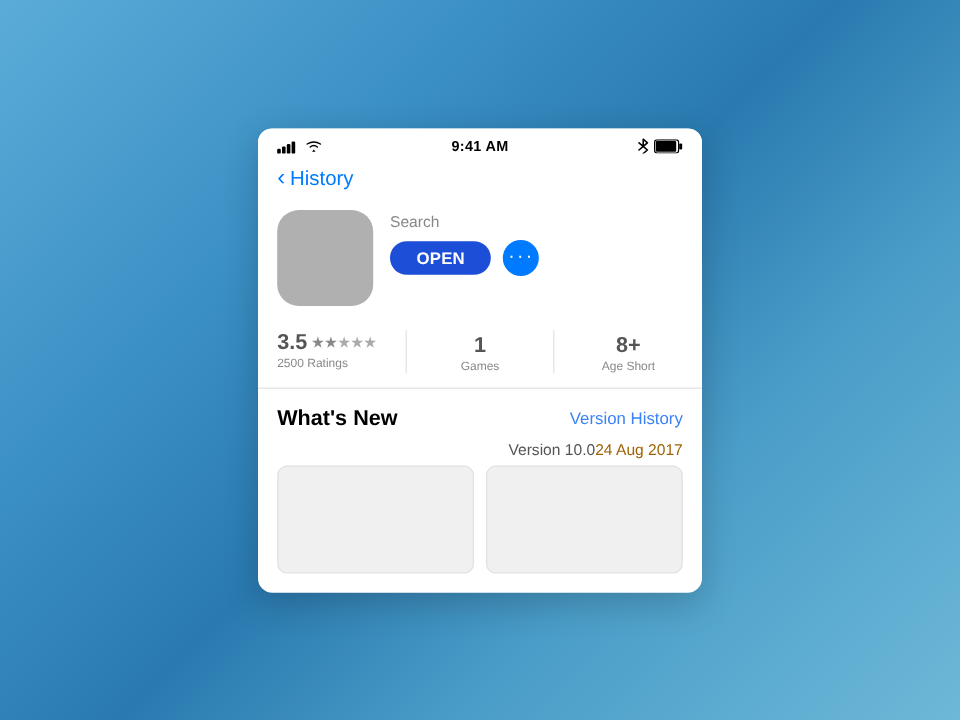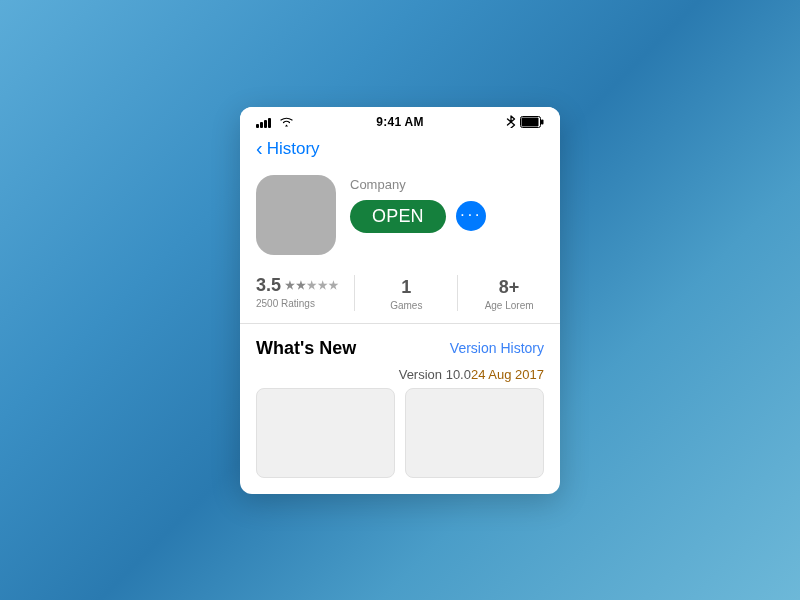--- a/index.html
+++ b/index.html
@@ -9,21 +9,21 @@
       height: 600px;
       overflow: hidden;
       background: linear-gradient(135deg, #5bacd8 0%, #3a8fc4 30%, #2a7ab0 50%, #4a9dc8 70%, #6db8d8 100%);
       display: flex;
       align-items: center;
       justify-content: center;
       font-family: -apple-system, 'SF Pro Display', 'Helvetica Neue', Arial, sans-serif;
     }
 
     .phone-card {
-      width: 320px;
+      width: 370px;
       background: #ffffff;
       border-radius: 12px;
       overflow: hidden;
       box-shadow: 0 8px 30px rgba(0,0,0,0.2);
     }
 
     
     .status-bar {
       display: flex;
       align-items: center;
@@ -124,27 +124,27 @@
       margin-bottom: 8px;
     }
 
     .app-actions {
       display: flex;
       align-items: center;
       gap: 10px;
     }
 
     .open-btn {
-      background: #15803d;
+      background: #1d4ed8;
       color: #fff;
       border: none;
       border-radius: 20px;
       padding: 6px 22px;
-      font-size: 18px;
-      font-weight: 400;
+      font-size: 14px;
+      font-weight: 700;
       cursor: pointer;
       letter-spacing: 0.2px;
     }
 
     .more-btn {
       width: 30px;
       height: 30px;
       background: #007AFF;
       border-radius: 50%;
       display: flex;
@@ -313,21 +313,21 @@
   <div class="nav-bar">
     <div class="back-btn">
       <span class="back-chevron">‹</span>
       <span>History</span>
     </div>
   </div>
 
   <div class="app-info">
     <div class="app-icon"></div>
     <div class="app-details">
-      <div class="app-company">Company</div>
+      <div class="app-company">Search</div>
       <div class="app-actions">
         <button class="open-btn">OPEN</button>
         <div class="more-btn">
           <span>···</span>
         </div>
       </div>
     </div>
   </div>
 
   <div class="ratings-row">
@@ -345,21 +345,21 @@
       <div class="rating-label">2500 Ratings</div>
     </div>
 
     <div class="rating-section">
       <div class="stat-number">1</div>
       <div class="rating-label">Games</div>
     </div>
 
     <div class="rating-section">
       <div class="stat-number">8+</div>
-      <div class="rating-label">Age Lorem</div>
+      <div class="rating-label">Age Short</div>
     </div>
   </div>
 
   <div class="whats-new">
     <div class="whats-new-header">
       <span class="whats-new-title">What's New</span>
       <span class="version-history-link">Version History</span>
     </div>
     <div class="version-info-row">
       <span class="version-number">Version 10.0</span>

